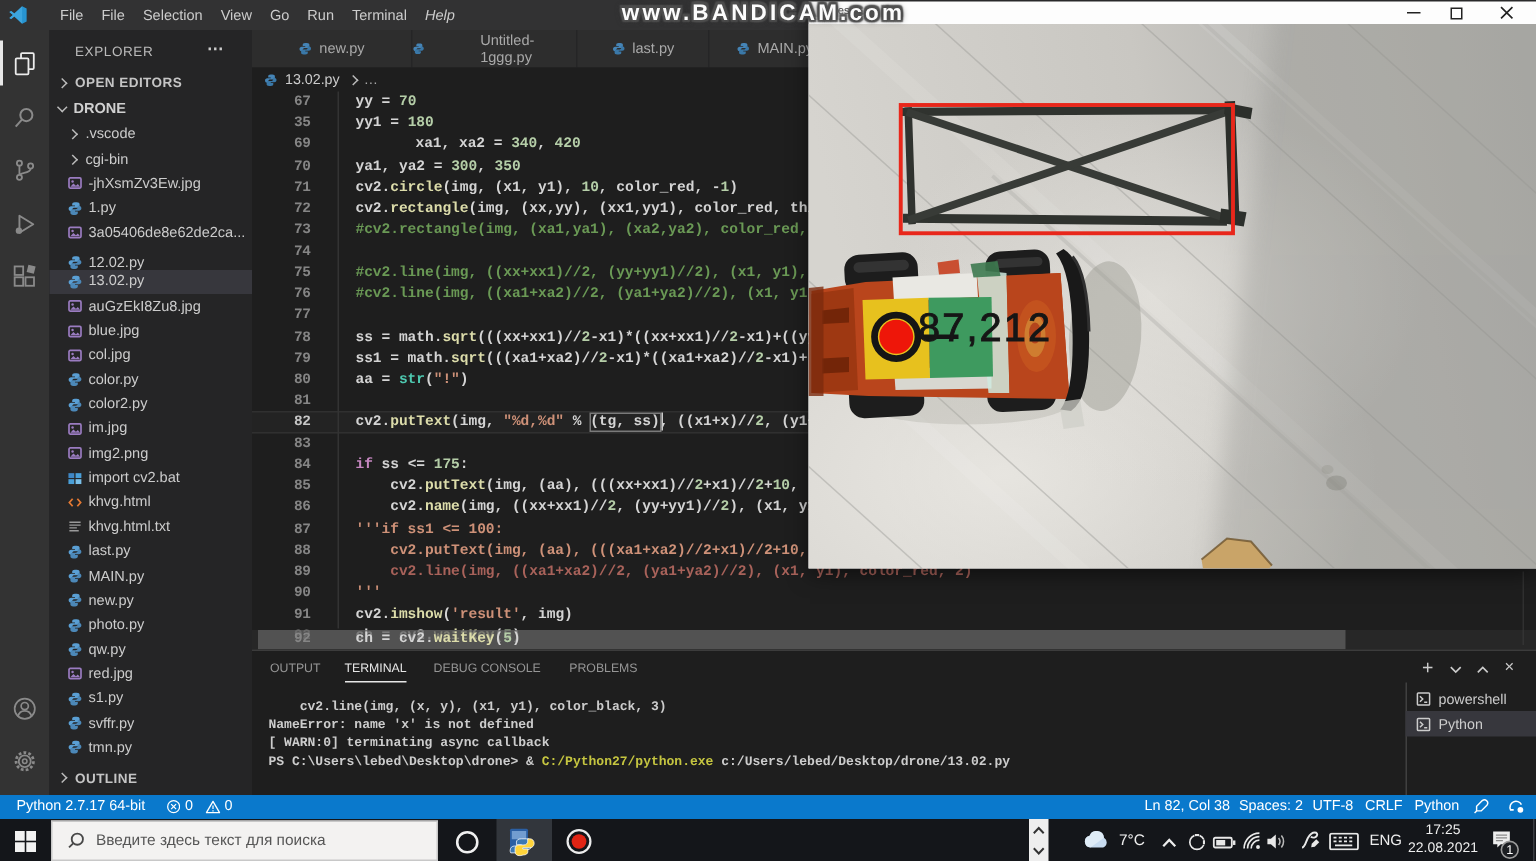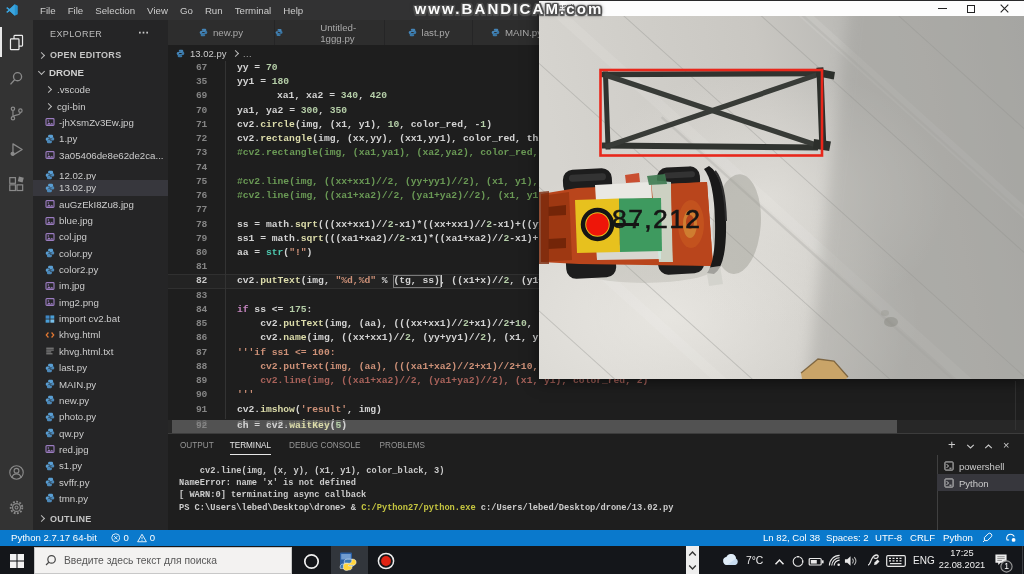--- a/index.html
+++ b/index.html
@@ -29,21 +29,21 @@
  <path d="M73 2 30 42 12 28 2 33 22 50 2 67 12 72 30 58 73 98z" fill="#41a8e0" opacity=".85"></path>
 </svg>
 <div class="abs" style="left:0;top:0;height:20px;display:flex;align-items:center;color:#cccccc;font-size:9.7px;">
  <span style="margin-left:40px;">File</span>
       <span style="margin-left:12px;">File</span>
  <span style="margin-left:12px;">Selection</span>
       <span style="margin-left:12px;">View</span>
  <span style="margin-left:12px;">Go</span>
       <span style="margin-left:12px;">Run</span>
  <span style="margin-left:12px;">Terminal</span>
-      <span style="margin-left:12px;">Help</span>
+      <span style="margin-left:12px;font-style:italic;">Help</span>
 </div>
 
 <div class="abs" style="left:0;top:20px;width:33px;height:525px;background:#333333;"></div>
 <div class="abs" style="left:0;top:27px;width:1.5px;height:30px;background:#e8e8e8;"></div>
 
 <svg class="abs" style="left:8px;top:34px;opacity:1.0" width="17" height="17" viewBox="0 0 24 24" fill="none">
       <rect x="8.5" y="2" width="12" height="15" rx="1" stroke="#ececec" fill="none" stroke-width="1.7"></rect>
       <rect x="3.5" y="7" width="12" height="15" rx="1" stroke="#ececec" fill="#333333" stroke-width="1.7"></rect>
     </svg>
 <svg class="abs" style="left:8px;top:70px;opacity:1.0" width="17" height="17" viewBox="0 0 24 24" fill="none">

